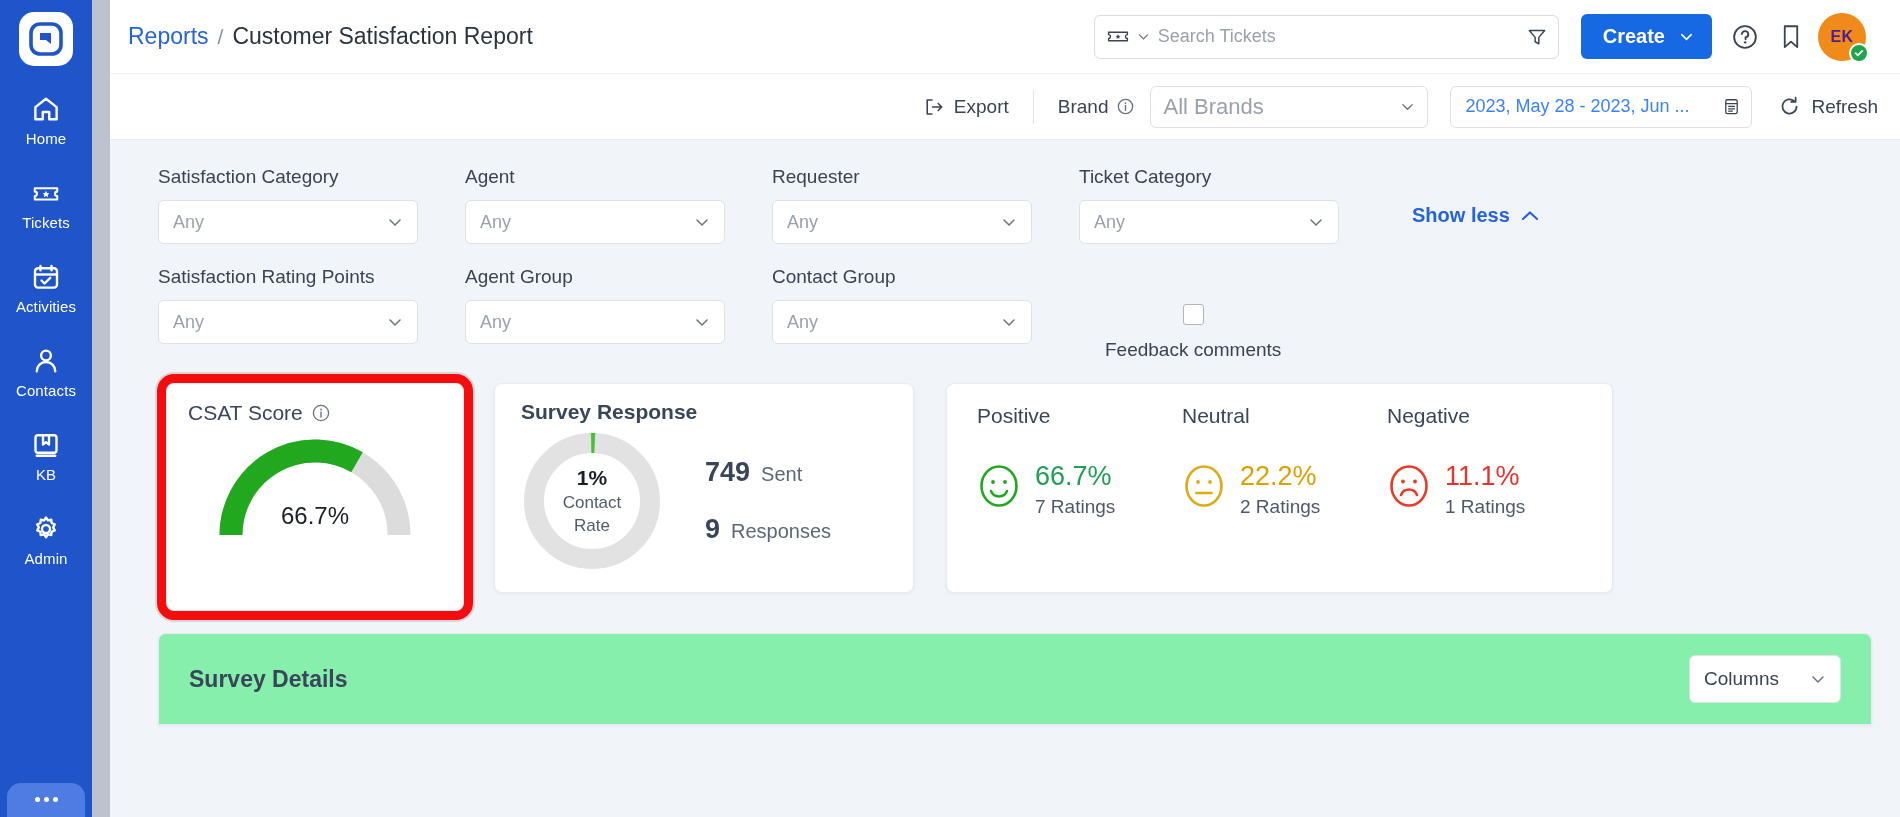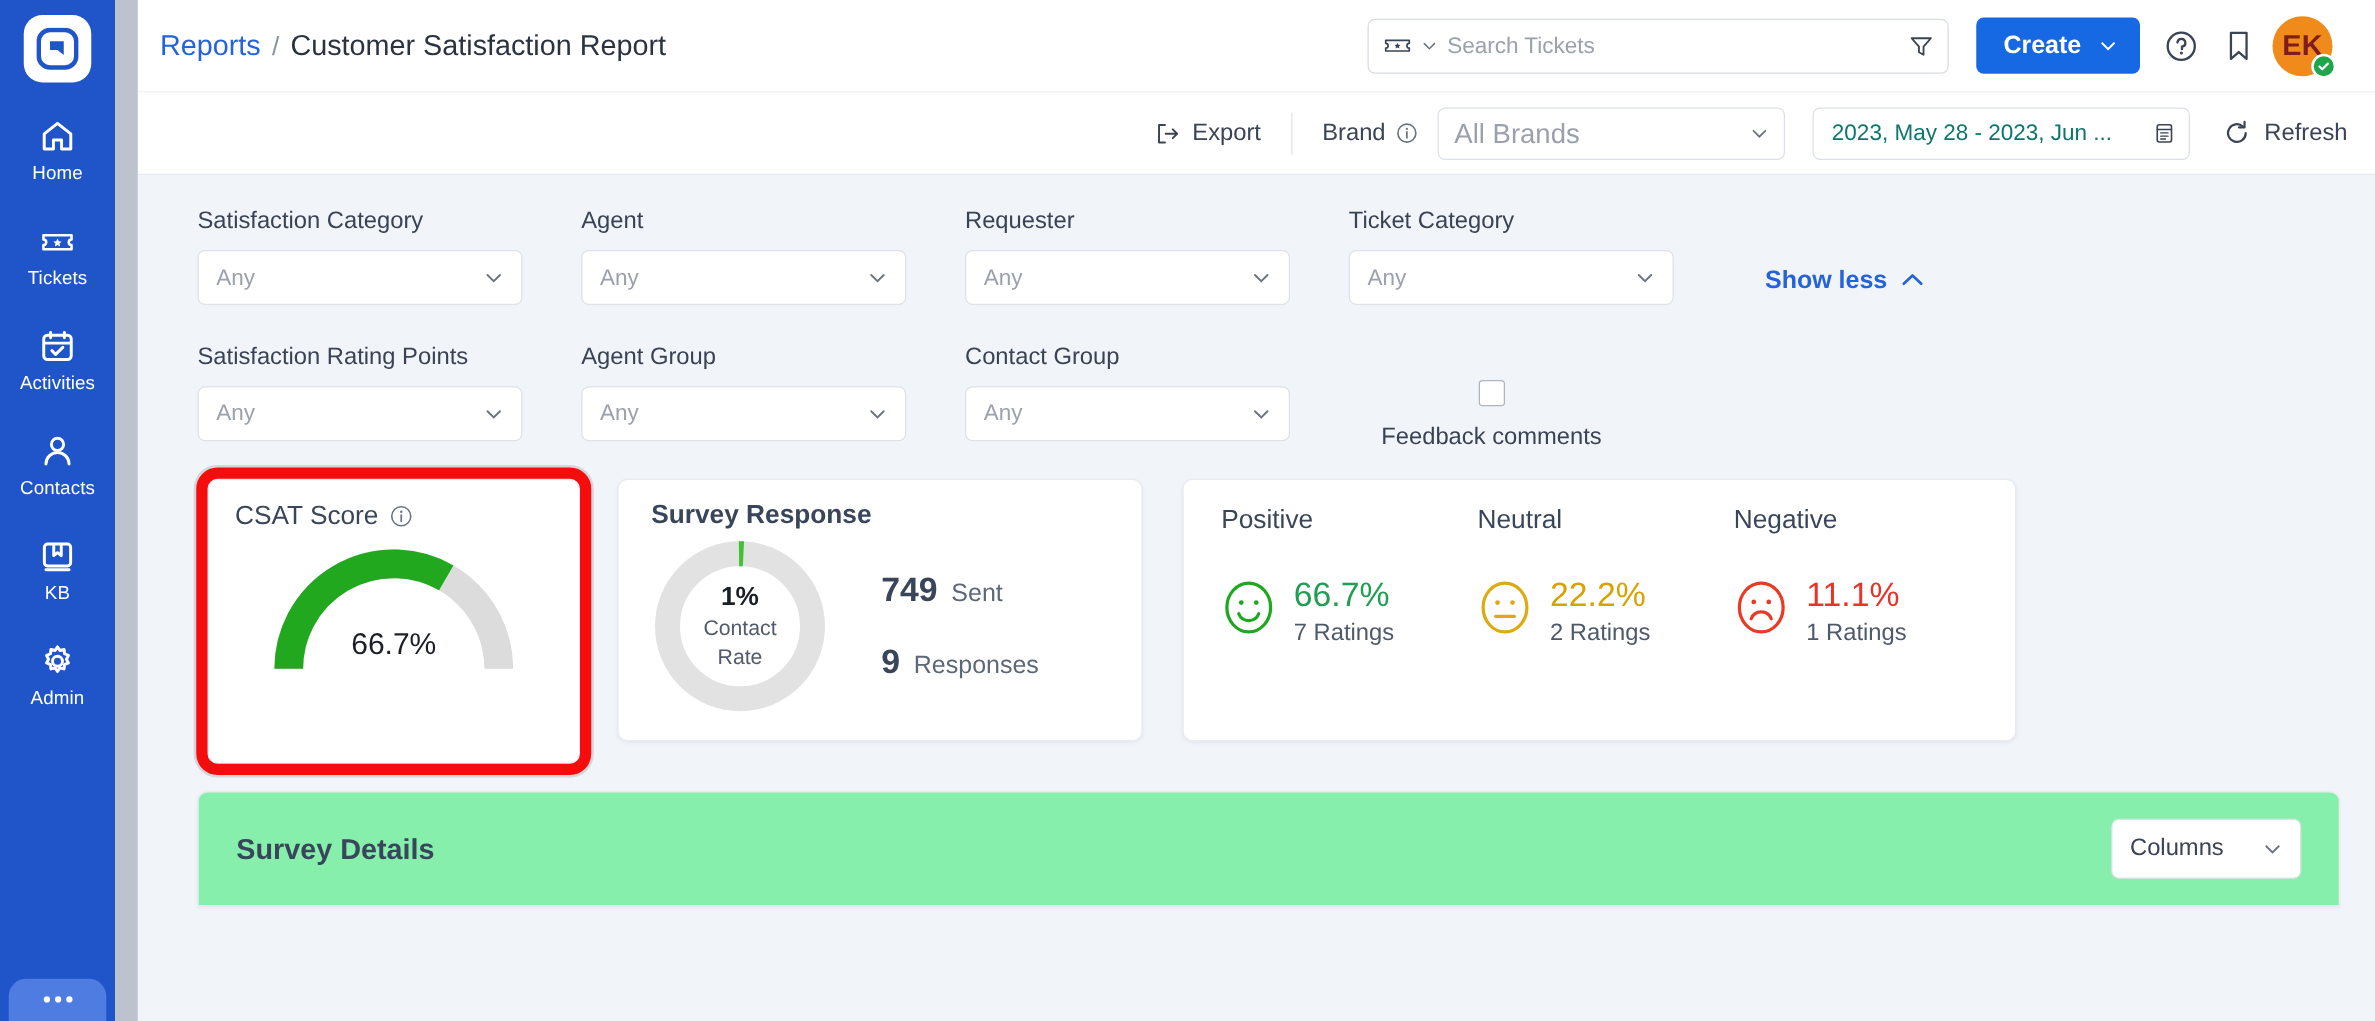--- a/index.html
+++ b/index.html
@@ -111,21 +111,21 @@
     padding: 0 18px 0 22px;
     font-family: "Liberation Sans", sans-serif;
   }
   .icon-btn {
     width: 46px; height:46px; display:flex;align-items:center;justify-content:center;
     cursor:pointer;
   }
   .avatar-wrap { position:relative; width:48px;height:48px; margin-left:4px; cursor:pointer;}
   .avatar {
     width:48px;height:48px;border-radius:50%;
-    background:#ef8a1b; color:#7f1d1d; font-size:23px; font-weight:bold;
+    background:#ef8a1b; color:#4c1d95; font-size:16px; font-weight:bold;
     display:flex;align-items:center;justify-content:center;
     letter-spacing:.3px;
   }
   .av-badge {
     position:absolute; right:-3px; bottom:-2px;
     width:20px;height:20px;border-radius:50%;
     background:#1ea64a; border:2px solid #fff;
     display:flex;align-items:center;justify-content:center;
   }
 
@@ -146,30 +146,30 @@
     border:1px solid #dbdfe6; border-radius:6px; background:#fff;
     display:flex; align-items:center; padding: 0 12px;
     font-size:22px; color:#9aa1ad; cursor:pointer;
     margin-left: 16px;
   }
   .select-ctl .chev { margin-left:auto; width:15px;height:15px; }
   .daterange {
     width: 302px; height: 42px; margin-left: 22px;
     border:1px solid #dbdfe6; border-radius:6px; background:#fff;
     display:flex;align-items:center; padding: 0 10px 0 14px;
-    font-size:18px; color:#0f766e; cursor:pointer;
+    font-size:18px; color:#3b82f6; cursor:pointer;
     white-space:nowrap; overflow:hidden;
   }
   .cal-ico { margin-left:auto; width:19px;height:19px; flex:0 0 19px; }
   .refresh-item { margin-left: 26px; display:flex;align-items:center;gap:10px;font-size:19px;color:#3b4454;cursor:pointer;}
 
   
   .content { flex:1 1 auto; overflow:hidden; padding: 0 0 0 0; position:relative;}
   .filters { padding: 26px 28px 0 48px; }
-  .frow { display:flex; align-items:center; gap: 0; }
+  .frow { display:flex; align-items:flex-start; gap: 0; }
   .fcell { width: 307px; flex: 0 0 307px; }
   .flabel { font-size: 19px; color:#3a4354; margin-bottom: 12px; display:block; }
   .fselect {
     height: 44px; width: 260px;
     border:1px solid #dde1e8; border-radius:6px; background:#fff;
     display:flex;align-items:center; padding: 0 14px;
     font-size:18px; color:#9aa1ad; cursor:pointer;
   }
   .fselect .chev { margin-left:auto; width:16px;height:16px;}
   .showless {

